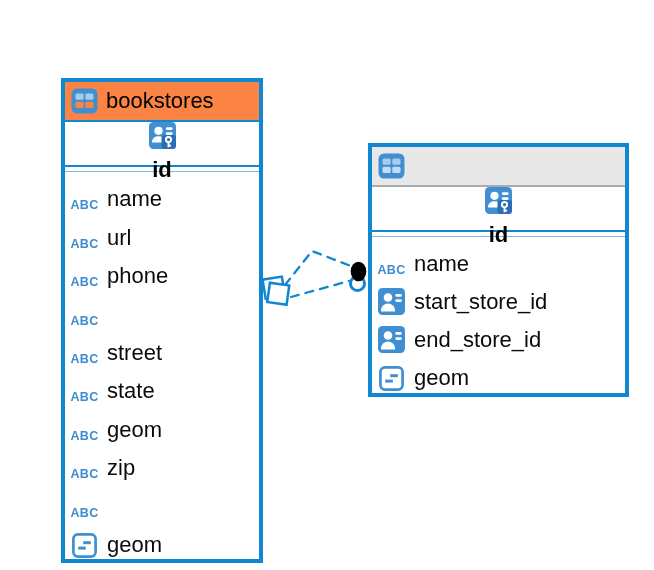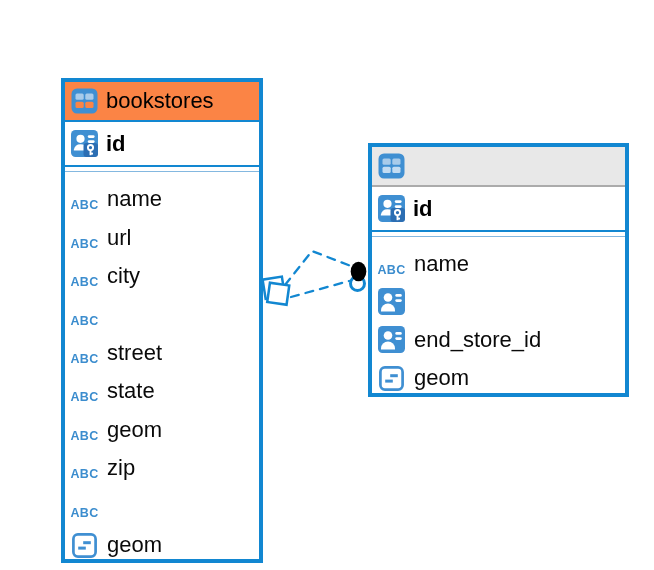--- a/index.html
+++ b/index.html
@@ -16,20 +16,21 @@
   .tbl-header{
     display:flex;align-items:center;gap:8px;padding:0 6px;height:38px;
     font-size:22px;color:#000;white-space:nowrap;
   }
   .hdr-orange{background:#FB8445;border-bottom:2px solid #1287D1;}
   .hdr-gray{background:#E8E8E8;border-bottom:2px solid #ABABAB;}
   .pk-row{
     display:flex;align-items:center;gap:8px;padding:0 6px;height:43px;
     font-size:22px;font-weight:bold;color:#000;
     border-bottom:2.5px solid #1287D1;
+    flex-direction:column;
   }
   .cols{margin-top:4px;border-top:1.5px solid #84B8E0;padding-top:2px;}
   .col-row{
     display:flex;align-items:flex-end;gap:9px;padding:0 6px;height:38.4px;
     font-size:22px;color:#0a0a0a;white-space:nowrap;
   }
   .tbl-routes .col-row{height:38px;}
   .ic{width:27px;flex:0 0 27px;display:flex;justify-content:center;align-items:center;}
   .abc{
     color:#3C8DCE;font-weight:bold;font-size:12.5px;letter-spacing:0.3px;
@@ -83,21 +84,21 @@
       <div class="col-row">
         <span class="ic">
             <span class="abc">ABC</span>
           </span>
         <span>url</span>
       </div>
       <div class="col-row">
         <span class="ic">
             <span class="abc">ABC</span>
           </span>
-        <span>city</span>
+        <span>phone</span>
       </div>
       <div class="col-row">
         <span class="ic">
             <span class="abc">ABC</span>
           </span>
       </div>
       <div class="col-row">
         <span class="ic">
             <span class="abc">ABC</span>
           </span>
@@ -179,20 +180,21 @@
       <div class="col-row">
         <span class="ic">
           <svg width="27" height="27" viewBox="0 0 27 27">
             <rect width="27" height="27" rx="4.5" fill="#3F8FD2"></rect>
             <circle cx="10" cy="9.5" r="4.3" fill="#fff"></circle>
             <path d="M3 22.5 a7 7 0 0 1 14 0 l0 1 -14 0 z" fill="#fff"></path>
             <rect x="17.3" y="6" width="6.5" height="2.8" rx="1.4" fill="#fff"></rect>
             <rect x="17.3" y="11.2" width="6.5" height="2.8" rx="1.4" fill="#fff"></rect>
           </svg>
         </span>
+        <span>start_store_id</span>
       </div>
       <div class="col-row">
         <span class="ic">
           <svg width="27" height="27" viewBox="0 0 27 27">
             <rect width="27" height="27" rx="4.5" fill="#3F8FD2"></rect>
             <circle cx="10" cy="9.5" r="4.3" fill="#fff"></circle>
             <path d="M3 22.5 a7 7 0 0 1 14 0 l0 1 -14 0 z" fill="#fff"></path>
             <rect x="17.3" y="6" width="6.5" height="2.8" rx="1.4" fill="#fff"></rect>
             <rect x="17.3" y="11.2" width="6.5" height="2.8" rx="1.4" fill="#fff"></rect>
           </svg>

